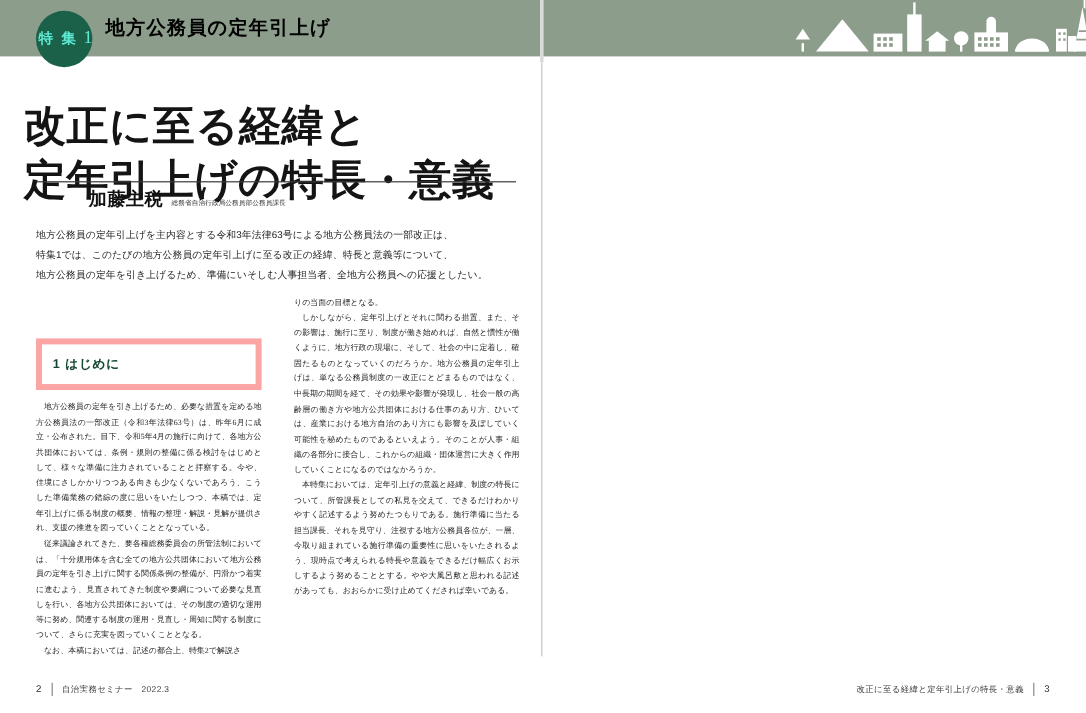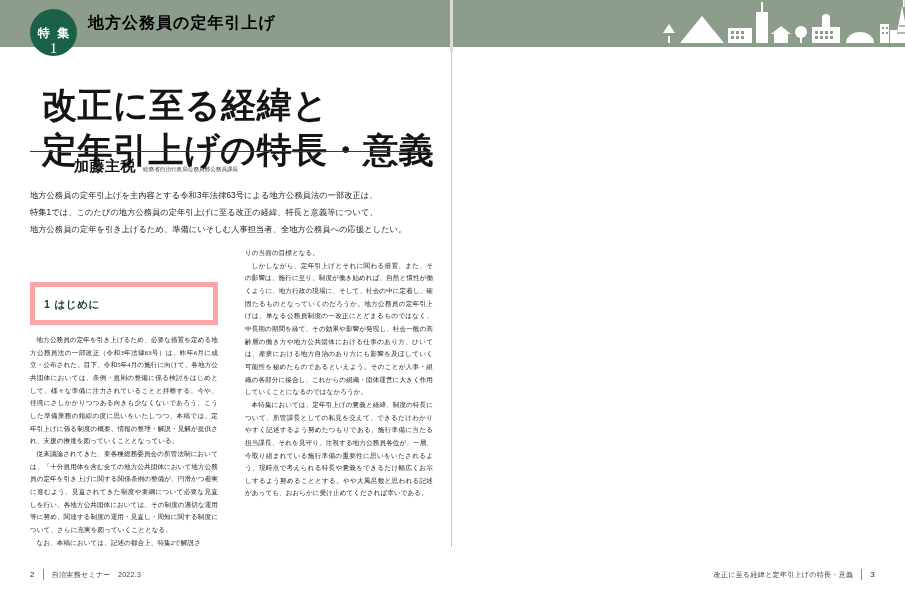--- a/index.html
+++ b/index.html
@@ -42,25 +42,25 @@
 
   
   .feature-badge {
     position: absolute;
     left: 30px;
     top: 9px;
     width: 47px;
     height: 47px;
     border-radius: 50%;
     background: #1b6149;
-    color: #ffffff;
+    color: #5eead4;
     display: flex;
-    flex-direction: column;
+    flex-direction: row;
     align-items: center;
-    justify-content: flex-end;
+    justify-content: space-between;
     line-height: 1;
   }
   .feature-badge .bl-label {
     font-family: "Liberation Sans", "DejaVu Sans", sans-serif;
     font-weight: bold;
     font-size: 12px;
     letter-spacing: 2px;
     text-indent: 2px;
     margin-bottom: 2px;
   }
@@ -103,21 +103,21 @@
     left: 451px;
     top: 52px;
     width: 1px;
     height: 495px;
     background: #c4c7c4;
   }
 
   
   .headline {
     position: absolute;
-    left: 42px;
+    left: 20px;
     top: 14px;
     width: 400px;
     font-size: 35px;
     line-height: 1.28;
     letter-spacing: 0.5px;
     font-family: "Liberation Serif", "DejaVu Serif", serif;
     color: #141414;
   }
   .headline .hl-line { display: block; white-space: nowrap; }
 

